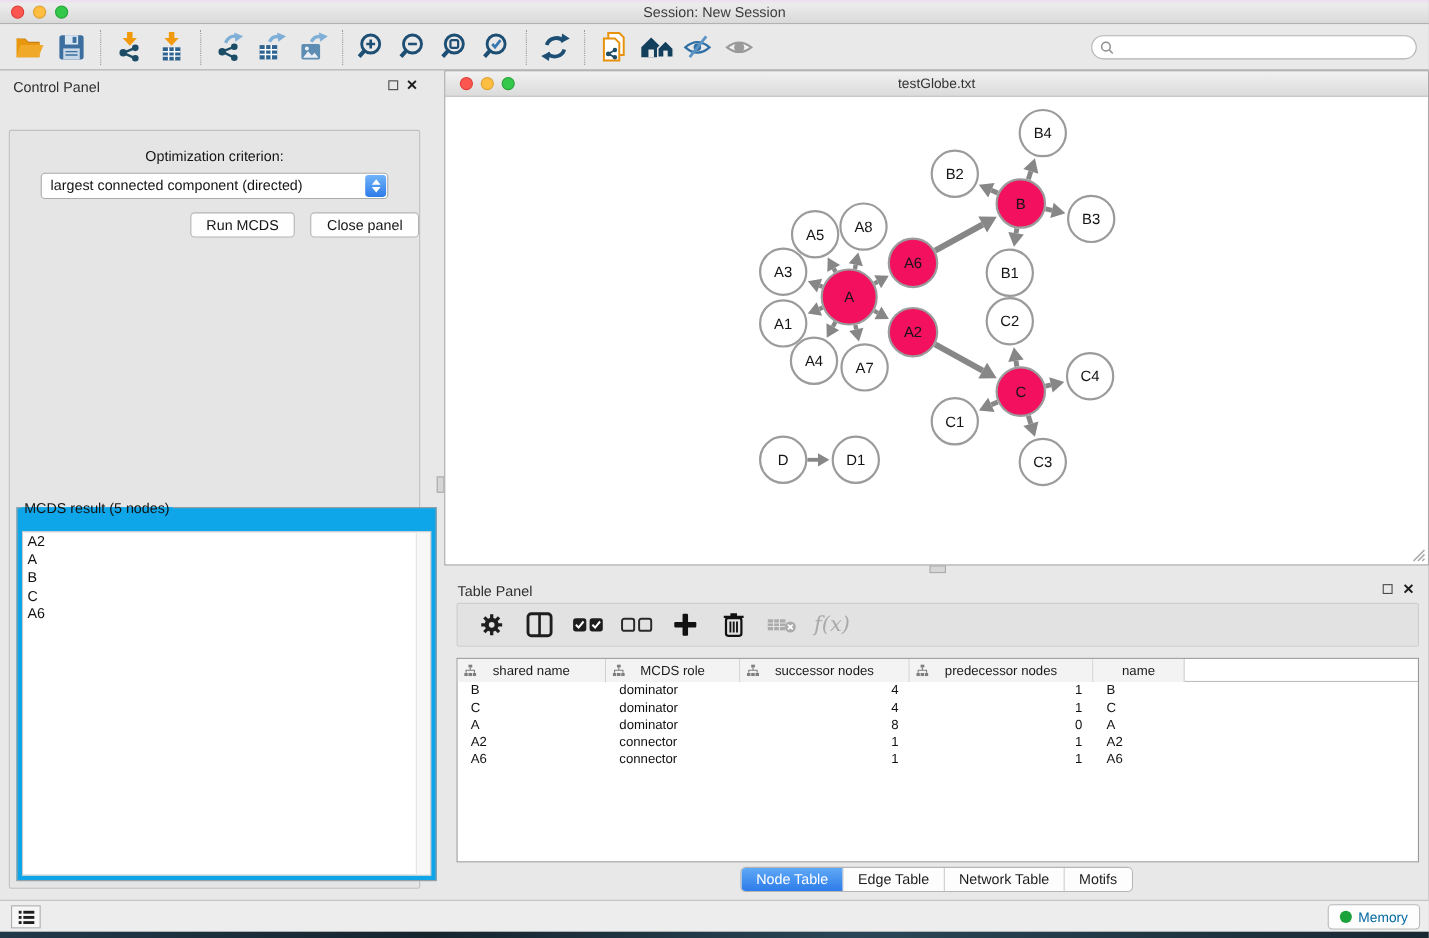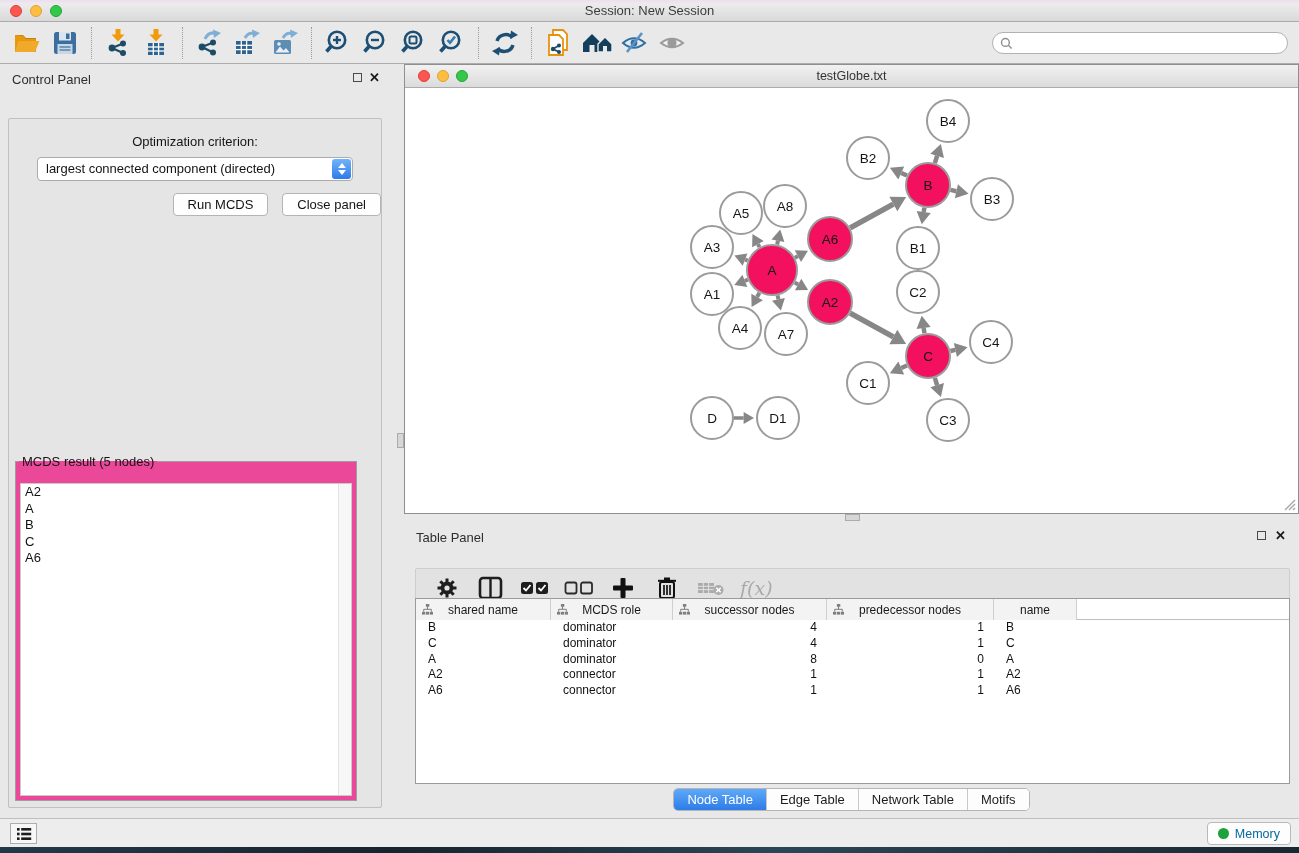--- a/index.html
+++ b/index.html
@@ -51,22 +51,22 @@
     border:1px solid #ABABAB; border-radius:4px; font-size:13px; color:#141414; line-height:22px; padding-left:8px; }
   .dropdown .stepper { position:absolute; right:1px; top:1px; bottom:1px; width:19px; border-radius:3px;
     background:linear-gradient(180deg,#70B4FA 0%,#2E7BE8 100%); display:flex; flex-direction:column;
     align-items:center; justify-content:center; gap:2px; }
   .chev-up { width:0; height:0; border-left:4px solid transparent; border-right:4px solid transparent; border-bottom:5px solid #fff; }
   .chev-down { width:0; height:0; border-left:4px solid transparent; border-right:4px solid transparent; border-top:5px solid #fff; }
   .cp-buttons { margin-top:12px; display:flex; justify-content:flex-end; gap:14px; }
   .mac-btn { background:#FEFEFE; border:1px solid #B4B4B4; border-radius:4px; font-size:13px; color:#141414;
     padding:2px 14px; height:23px; font-family:"Liberation Sans",sans-serif; }
 
-  .mcds-fieldset { position:absolute; left:6px; top:335px; width:342px; height:347px;
-    border:1px solid #9E9E9E; background:#ec4899; }
+  .mcds-fieldset { position:absolute; left:6px; top:335px; width:382px; height:347px;
+    border:1px solid #9E9E9E; background:#0ea5e9; }
   .mcds-fieldset legend { font-size:13px; color:#141414; margin-left:3px; padding:0 3px; }
   .mcds-list { position:absolute; left:4px; right:4px; top:14px; bottom:4px; background:#fff;
     border:1px solid #CACACA; overflow:hidden; }
   .mcds-scroll { position:absolute; right:0; top:0; bottom:0; width:13px; background:#F7F7F7; border-left:1px solid #E4E4E4; }
   .mcds-item { font-size:13px; line-height:16.5px; padding-left:4px; color:#111; }
 
   
   .net-window { position:absolute; left:404px; top:64px; width:895px; height:450px; background:#fff;
     border:1px solid #8F8F8F; }
   .net-titlebar { position:relative; height:23px; background:linear-gradient(180deg,#F1F1F1 0%,#DBDBDB 100%);
@@ -76,21 +76,21 @@
   .net-title { position:absolute; left:0; right:0; top:4px; text-align:center; font-size:12.5px; color:#333; }
   .net-canvas { position:absolute; left:0; top:23px; right:0; bottom:0; background:#fff; }
   .net-canvas svg { display:block; }
   .grip { position:absolute; right:2px; bottom:2px; width:14px; height:14px; }
   .split-handle-v { position:absolute; left:397px; top:433px; width:7px; height:15px; background:#D6D6D6; border:1px solid #ABABAB; }
   .split-handle-h { position:absolute; left:845px; top:514px; width:15px; height:7px; background:#D6D6D6; border:1px solid #ABABAB; }
 
   
   .table-panel { position:absolute; left:404px; top:522px; width:895px; height:290px; }
   .tp-float { right:33px; } .tp-close { right:13px; }
-  .tp-toolbar { position:absolute; left:11px; right:9px; top:46px; height:40px; background:#E2E2E2;
+  .tp-toolbar { position:absolute; left:11px; right:9px; top:26px; height:40px; background:#E2E2E2;
     border:1px solid #CECECE; border-radius:2px; display:flex; align-items:center; padding-left:14px; gap:10px; }
   .tp-ic { width:34px; height:30px; display:flex; align-items:center; justify-content:center; }
   .fx-label { font-size:19px; font-style:italic; color:#A9A9A9; font-family:"DejaVu Serif","Liberation Serif",serif; margin-left:2px; }
 
   .tp-table { position:absolute; left:11px; right:9px; top:76px; height:186px; background:#fff;
     border:1px solid #9A9A9A; overflow:hidden; }
   .tp-header { position:relative; height:21px; border-bottom:1px solid #BFBFBF; display:flex; }
   .tp-hcell { position:relative; height:21px; background:#F3F3F3; border-right:1px solid #CFCFCF;
     font-size:12px; color:#1A1A1A; display:flex; align-items:center; justify-content:center; }
   .tp-hcell .hicon { position:absolute; left:6px; top:5px; }

